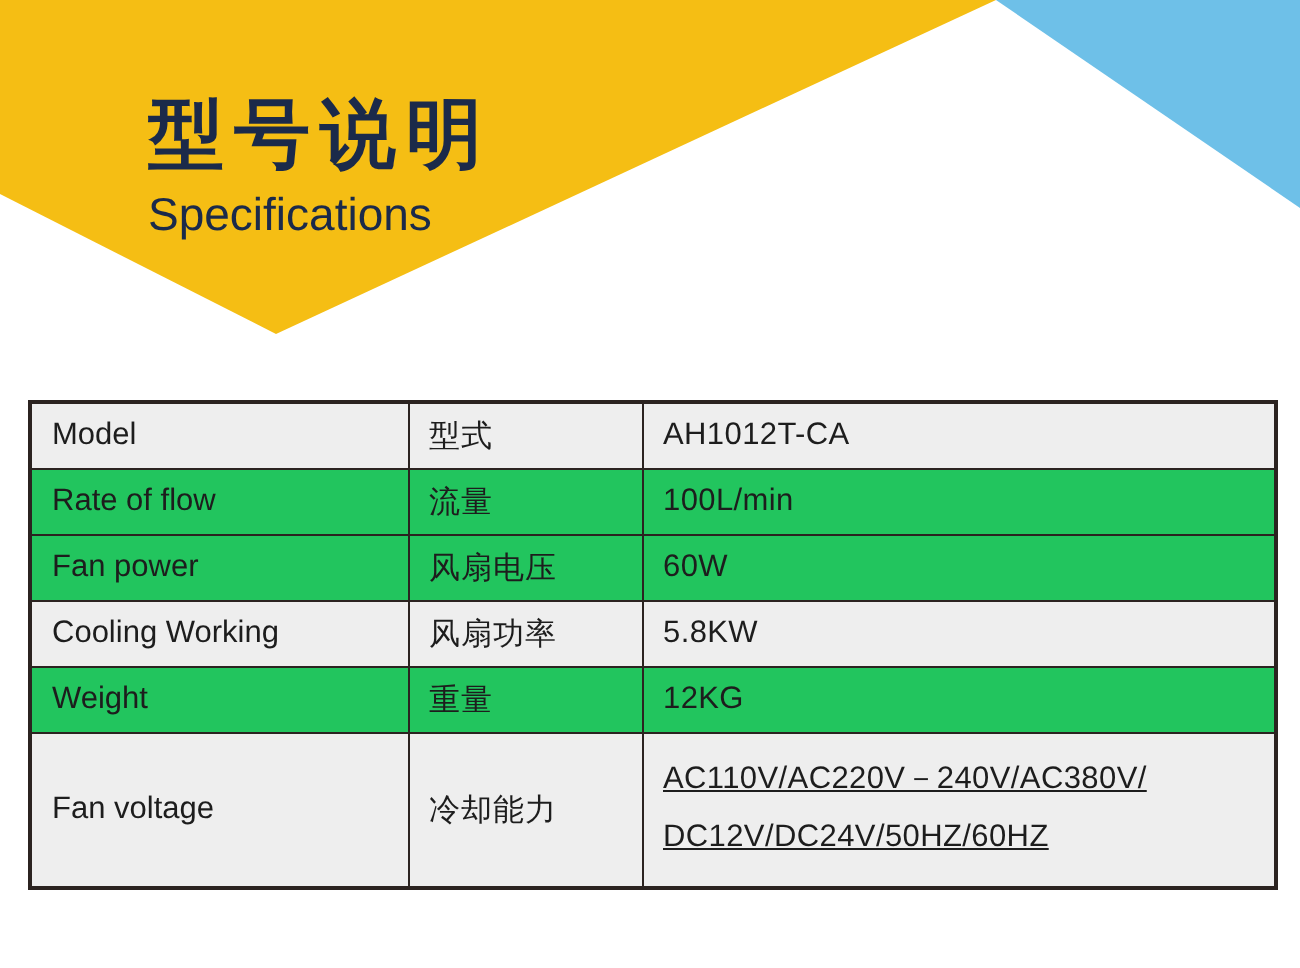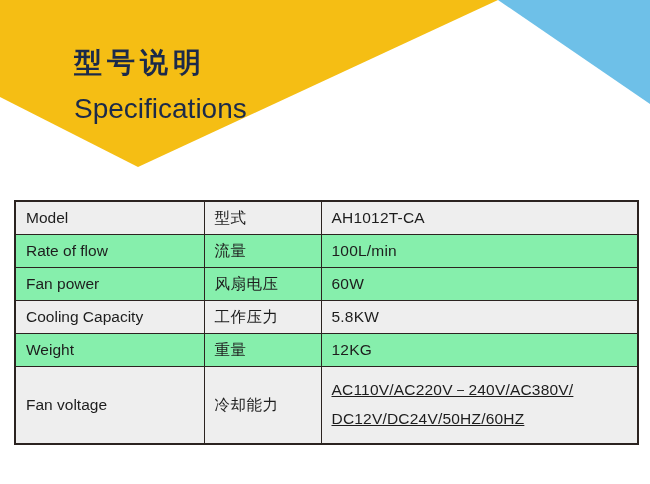--- a/index.html
+++ b/index.html
@@ -27,34 +27,34 @@
   #banner svg {
     display: block;
   }
   .title-block {
     position: absolute;
     left: 74px;
     top: 48px;
     z-index: 5;
   }
   .title-cn {
-    font-size: 28px;
+    font-size: 38px;
     font-weight: bold;
     color: #1b2a4a;
     letter-spacing: 5px;
     line-height: 1.05;
     white-space: nowrap;
     font-family: "DejaVu Sans", "Liberation Sans", sans-serif;
   }
   .title-en {
-    font-size: 28px;
+    font-size: 23px;
     font-weight: normal;
     color: #1b2a4a;
     line-height: 1.1;
-    margin-top: 17px;
+    margin-top: 7px;
     white-space: nowrap;
     font-family: "Liberation Sans", sans-serif;
   }
 
   
   #spec-table-wrap {
     position: absolute;
     left: 14px;
     top: 200px;
     width: 623px;
@@ -69,21 +69,21 @@
   table.spec col.c2 { width: 117px; }
   table.spec col.c3 { width: 317px; }
 
   table.spec td {
     border: 1px solid #2b2320;
     padding: 0 10px;
     height: 32px;
     vertical-align: middle;
     font-size: 15.5px;
     color: #1d1d1d;
-    background: #86efac;
+    background: #22c55e;
     white-space: nowrap;
     overflow: hidden;
   }
   table.spec tr.shaded td {
     background: #eeeeee;
   }
   td.cn {
     font-family: "DejaVu Sans", "Liberation Sans", sans-serif;
     font-size: 15.5px;
     letter-spacing: 0.5px;
@@ -143,22 +143,22 @@
         <td class="label">Rate of flow</td>
         <td class="cn">流量</td>
         <td class="val">100L/min</td>
       </tr>
       <tr>
         <td class="label">Fan power</td>
         <td class="cn">风扇电压</td>
         <td class="val">60W</td>
       </tr>
       <tr class="shaded">
-        <td class="label">Cooling Capacity</td>
-        <td class="cn">工作压力</td>
+        <td class="label">Cooling Working</td>
+        <td class="cn">风扇功率</td>
         <td class="val">5.8KW</td>
       </tr>
       <tr>
         <td class="label">Weight</td>
         <td class="cn">重量</td>
         <td class="val">12KG</td>
       </tr>
       <tr class="shaded tall">
         <td class="label">Fan voltage</td>
         <td class="cn">冷却能力</td>

